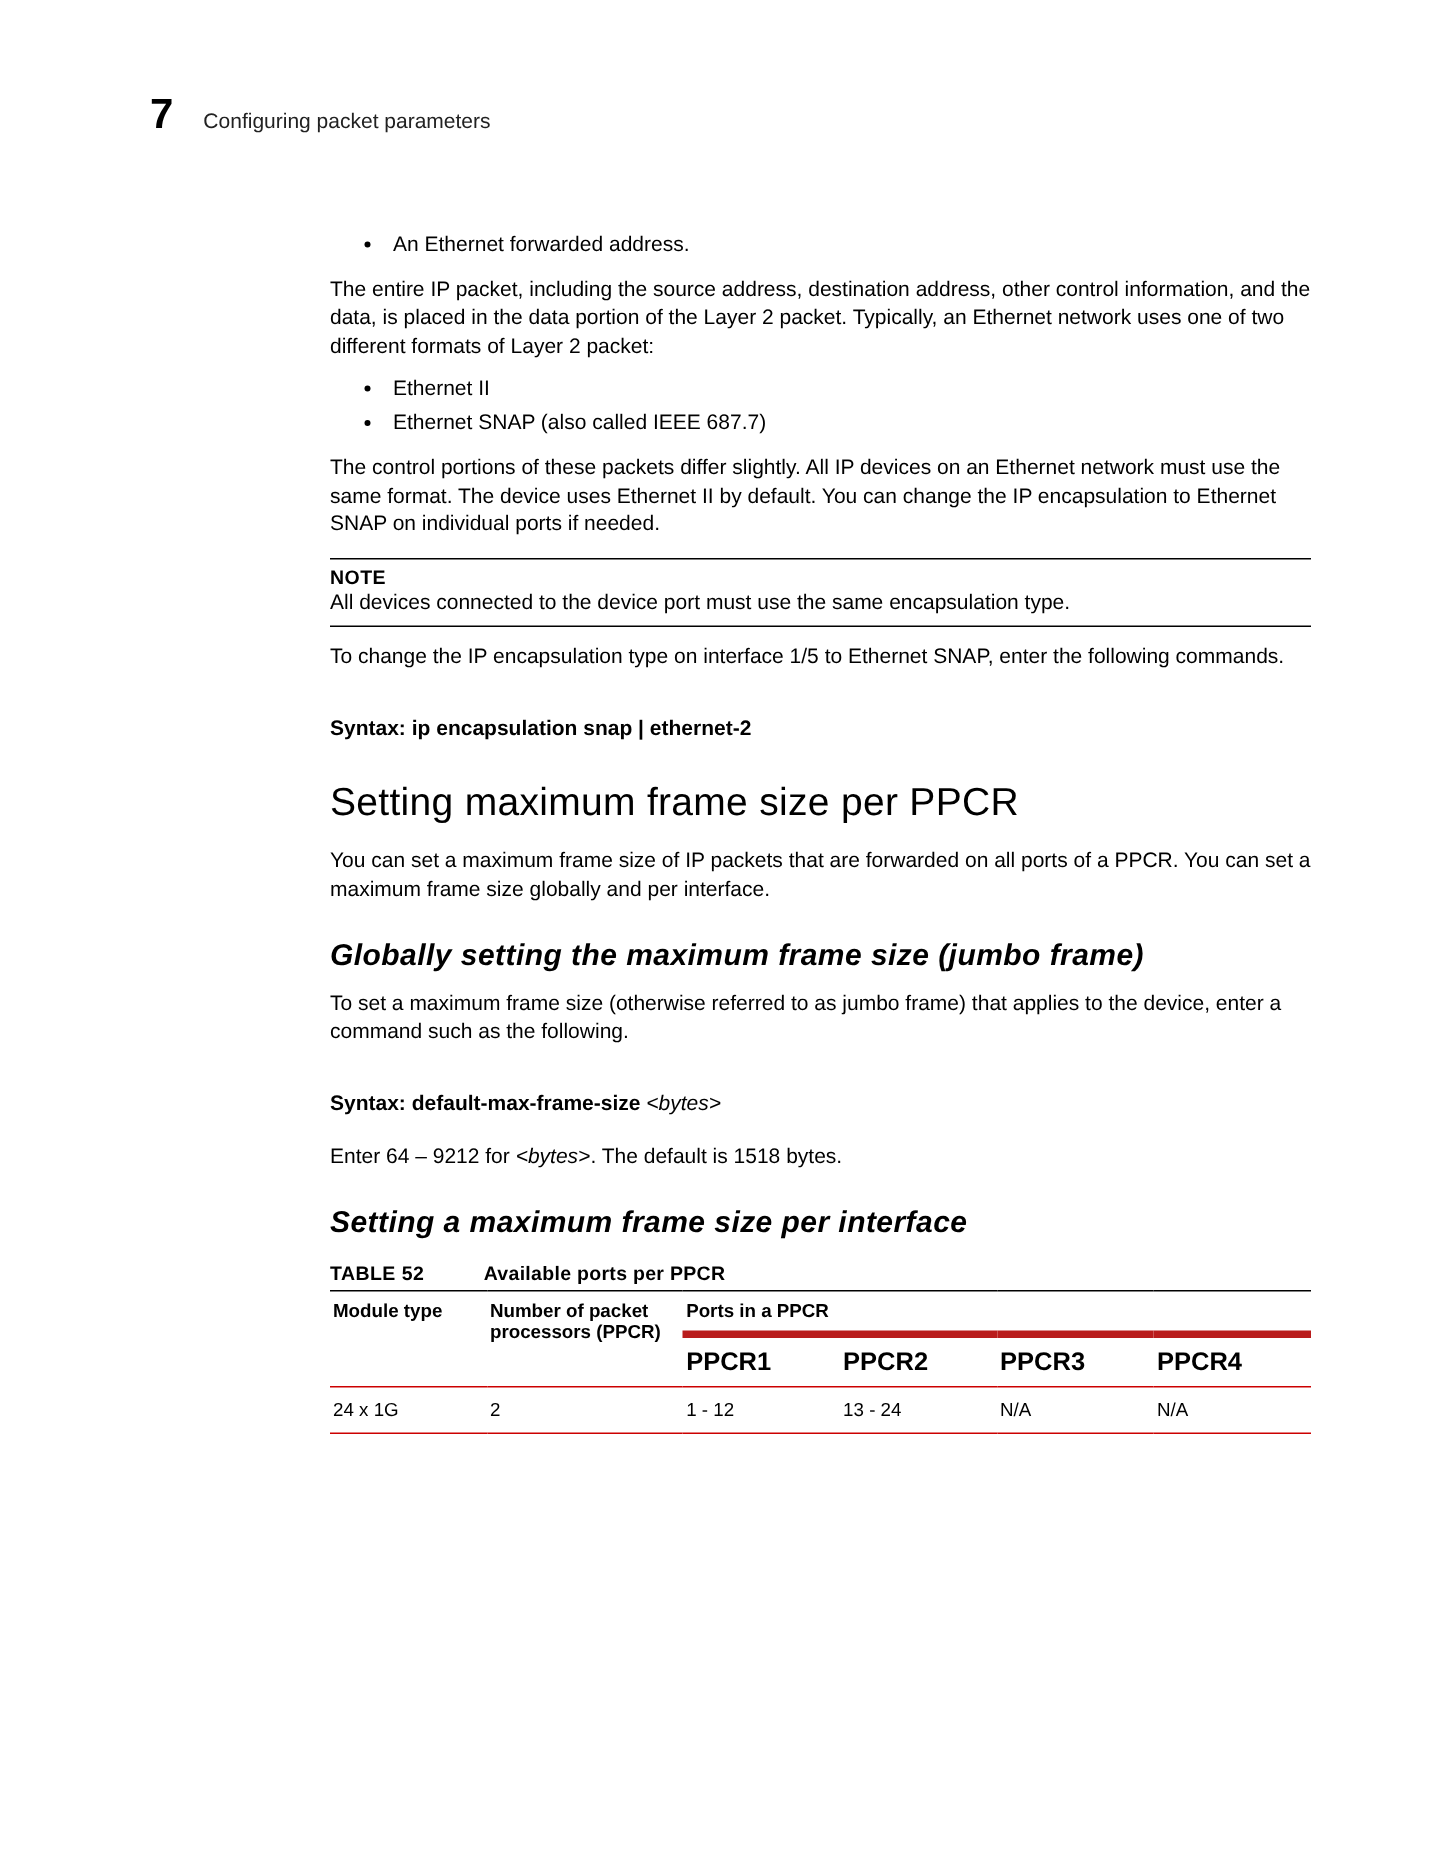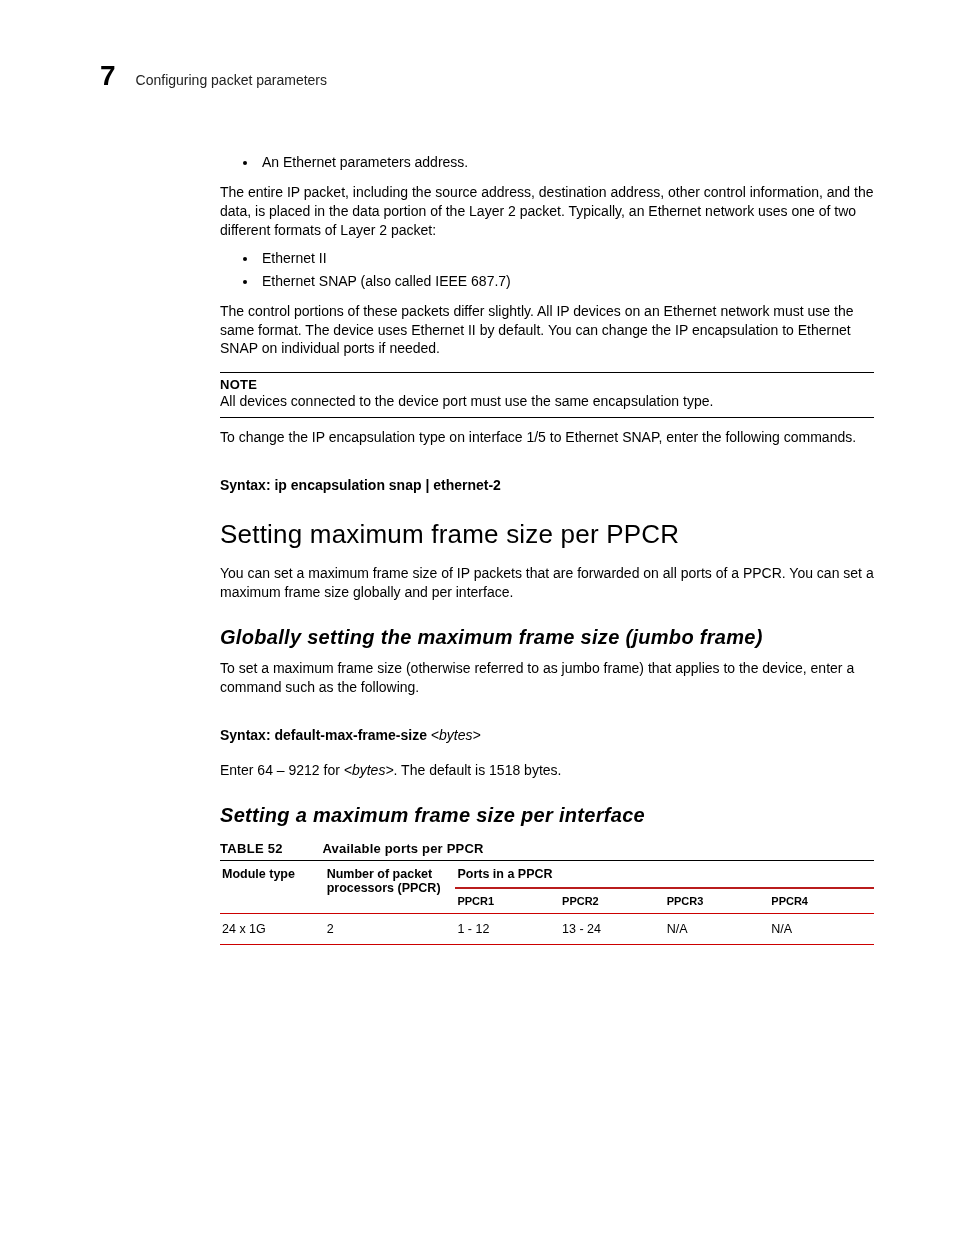--- a/index.html
+++ b/index.html
@@ -103,25 +103,25 @@
     padding: 6px 10px 6px 2px;
     font-weight: 400;
   }
   table.data thead tr.top th {
     border-top: 1.5px solid #000;
     font-weight: 700;
     font-family: "Arial Narrow", Arial, sans-serif;
     vertical-align: top;
   }
   table.data thead tr.sub th {
-    border-top: 2px solid #b91c1c;
+    border-top: 5px solid #b91c1c;
     border-bottom: 1px solid #c00;
     font-weight: 700;
     font-family: "Arial Narrow", Arial, sans-serif;
-    font-size: 11px;
+    font-size: 17px;
   }
   table.data thead tr.top th.nounder {
     border-bottom: none;
   }
   table.data tbody tr td {
     border-bottom: 1px solid #c00;
     padding-top: 8px;
     padding-bottom: 8px;
   }
   .link { color: #003399; }
@@ -132,21 +132,21 @@
 <div class="page">
 
   <div class="hdr">
     <div class="hdr-num">7</div>
     <div class="hdr-txt">Configuring packet parameters</div>
   </div>
 
   <div class="content">
 
     <ul class="bul">
-      <li>An Ethernet parameters address.</li>
+      <li>An Ethernet forwarded address.</li>
     </ul>
 
     <div class="para">The entire IP packet, including the source address, destination address, other control information, and the data, is placed in the data portion of the Layer 2 packet. Typically, an Ethernet network uses one of two different formats of Layer 2 packet:</div>
 
     <ul class="bul">
       <li>Ethernet II</li>
       <li>Ethernet SNAP (also called IEEE 687.7)</li>
     </ul>
 
     <div class="para">The control portions of these packets differ slightly. All IP devices on an Ethernet network must use the same format. The device uses Ethernet II by default. You can change the IP encapsulation to Ethernet SNAP on individual ports if needed.</div>

